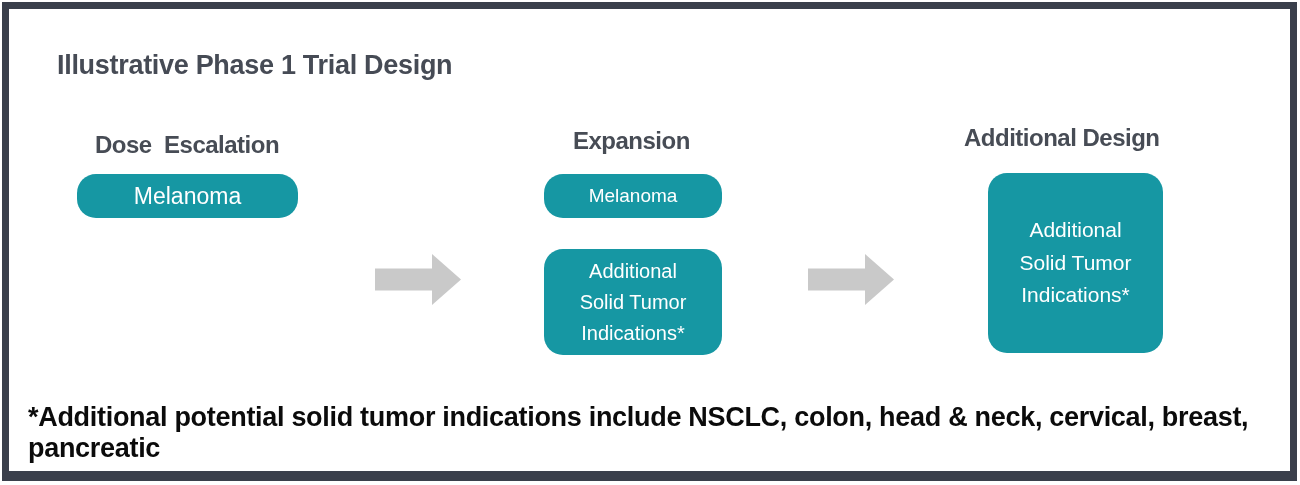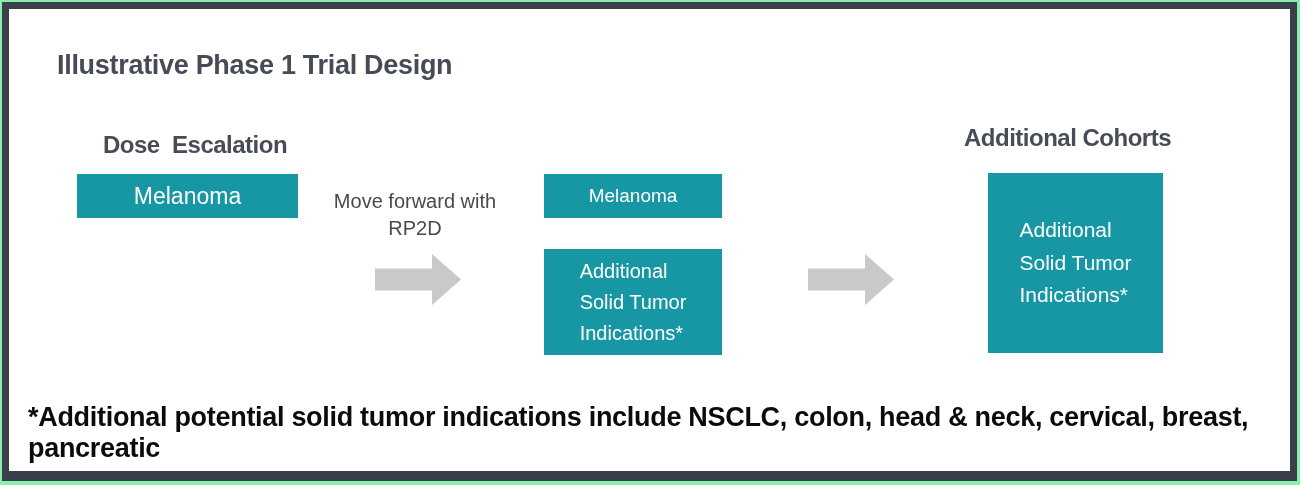--- a/index.html
+++ b/index.html
@@ -1,39 +1,39 @@
 <!DOCTYPE html>
 <html><head>
 <meta charset="utf-8">
 <style>
   html,body{margin:0;padding:0;background:#000;}
   .stage{
-    position:relative;width:1300px;height:485px;background:#86efac;overflow:hidden;
+    position:relative;width:1300px;height:485px;background:#ffffff;overflow:hidden;
     font-family:"Liberation Sans",sans-serif;
   }
   .frame{position:absolute;top:2px;left:2px;right:3px;bottom:4px;background:#3A3F4B;}
   .canvas{position:absolute;top:7px;left:7px;right:7px;bottom:10px;background:#ffffff;}
   .layer{position:absolute;inset:0;}
   .layer > *{position:absolute;}
 
   .title{
     left:57px;top:50px;margin:0;
     font-size:27px;font-weight:700;color:#464B55;letter-spacing:-0.3px;
   }
   .hdr{
     font-size:24px;font-weight:700;color:#474C55;letter-spacing:-0.5px;
     white-space:pre;line-height:1.15;
   }
-  .hdr-dose{left:103px;top:131px;}
+  .hdr-dose{left:95px;top:131px;}
   .hdr-expansion{left:573px;top:127px;}
   .hdr-cohorts{left:964px;top:124px;}
 
   .box{
     background:#1697A3;color:#ffffff;display:flex;align-items:center;justify-content:center;
-    text-align:left;white-space:pre-line;
+    text-align:center;white-space:pre-line;border-radius:19px;
   }
   .box-melanoma-1{left:77px;top:174px;width:221px;height:44px;font-size:23px;}
   .box-melanoma-2{left:544px;top:174px;width:178px;height:44px;font-size:19px;}
   .box-additional-mid{left:544px;top:249px;width:178px;height:106px;font-size:20px;line-height:1.55;}
   .box-additional-right{left:988px;top:173px;width:175px;height:180px;font-size:21px;line-height:1.55;}
 
   .conn-label{
     text-align:center;color:#4A4A4A;font-size:20px;line-height:1.35;white-space:pre-line;
   }
   .conn-label-1{left:320px;top:188px;width:190px;}
@@ -56,36 +56,35 @@
     <div class="canvas"></div>
   </div>
 
   <div class="layer">
 
     <h1 class="title">Illustrative Phase 1 Trial Design</h1>
 
     <div class="hdr hdr-dose">Dose  Escalation</div>
     <div class="box box-melanoma-1">Melanoma</div>
 
-    <div class="conn-label conn-label-1">Move forward with
-RP2D</div>
     <svg class="arrow arrow-1" viewBox="0 0 88 55" xmlns="http://www.w3.org/2000/svg">
       <polygon points="0,16.5 57,16.5 57,2 86,27.5 57,53 57,38.5 0,38.5" fill="#C9C9C9"></polygon>
     </svg>
 
+    <div class="hdr hdr-expansion">Expansion</div>
     <div class="box box-melanoma-2">Melanoma</div>
     <div class="box box-additional-mid">Additional
 Solid Tumor
 Indications*</div>
 
     <svg class="arrow arrow-2" viewBox="0 0 88 55" xmlns="http://www.w3.org/2000/svg">
       <polygon points="0,16.5 57,16.5 57,2 86,27.5 57,53 57,38.5 0,38.5" fill="#C9C9C9"></polygon>
     </svg>
 
-    <div class="hdr hdr-cohorts">Additional Cohorts</div>
+    <div class="hdr hdr-cohorts">Additional Design</div>
     <div class="box box-additional-right">Additional
 Solid Tumor
 Indications*</div>
 
     <div class="footnote">*Additional potential solid tumor indications include NSCLC, colon, head &amp; neck, cervical, breast, pancreatic</div>
 
   </div>
 </div>
 
 </body></html>

